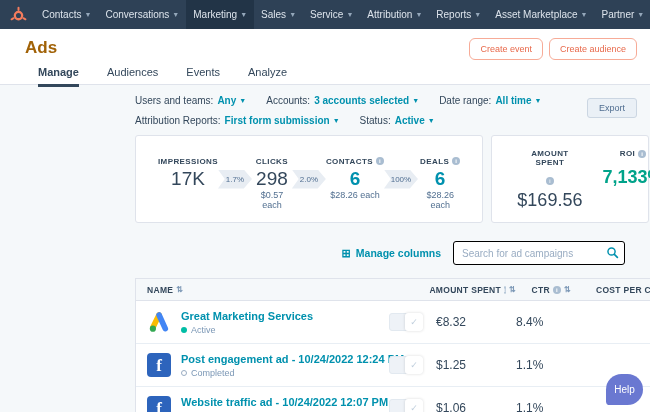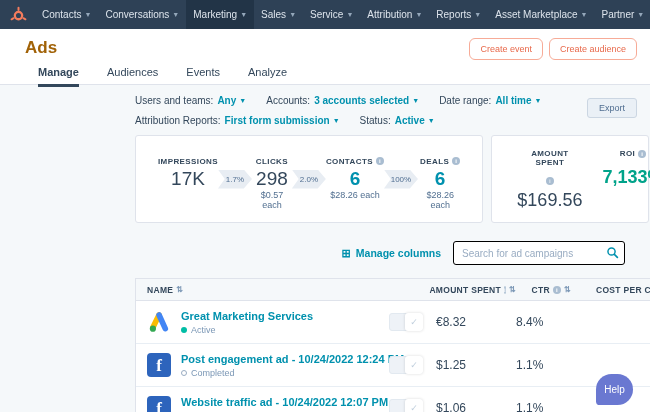--- a/index.html
+++ b/index.html
@@ -87,21 +87,21 @@
   .fb-icon { background:#2d64bc; border-radius:4px; color:#fff; font-family:"Liberation Serif", serif; font-weight:bold; font-size:17px; text-align:center; line-height:25px; }
   .ad-name { font-size:11px; font-weight:bold; color:#0091ae; cursor:pointer; white-space:nowrap; }
   .status-row { display:flex; align-items:center; gap:4px; margin-top:3px; font-size:9px; color:#7c98b6; }
   .dot { width:6px; height:6px; border-radius:50%; }
   .dot.on { background:#00bda5; }
   .dot.off { border:1px solid #99acc2; background:transparent; }
   .toggle { width:34px; height:18px; background:#eef2f7; border:1px solid #e2e9f0; border-radius:3px; position:relative; justify-self:center; cursor:pointer; }
   .knob { position:absolute; right:-1px; top:-1px; width:18px; height:18px; background:#fff; border-radius:3px; box-shadow:0 0 3px rgba(0,0,0,.15); color:#bfcedd; font-size:9px; text-align:center; line-height:18px; }
   .num-cell { font-size:12px; color:#33475b; text-align:left; }
 
-  .help-btn { position:absolute; right:17px; bottom:7px; width:37px; height:31px; background:#6a78d1; color:#fff; font-size:10px;
+  .help-btn { position:absolute; right:7px; bottom:7px; width:37px; height:31px; background:#6a78d1; color:#fff; font-size:10px;
     display:flex; align-items:center; justify-content:center; border-radius:16px 16px 16px 4px; cursor:pointer; }
 </style>
 </head>
 <body>
 
 <div class="screen">
 
   <div class="topnav">
     <span class="logo">
       <svg viewBox="0 0 24 24" width="17" height="17">

